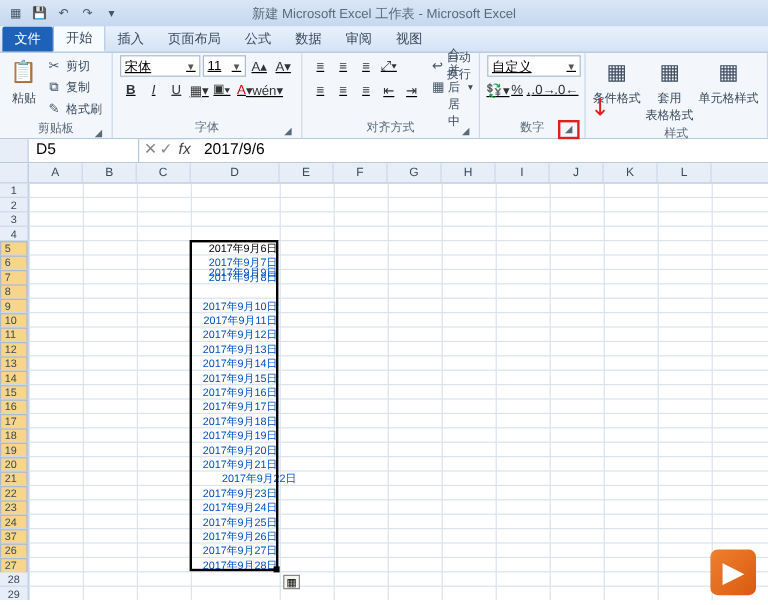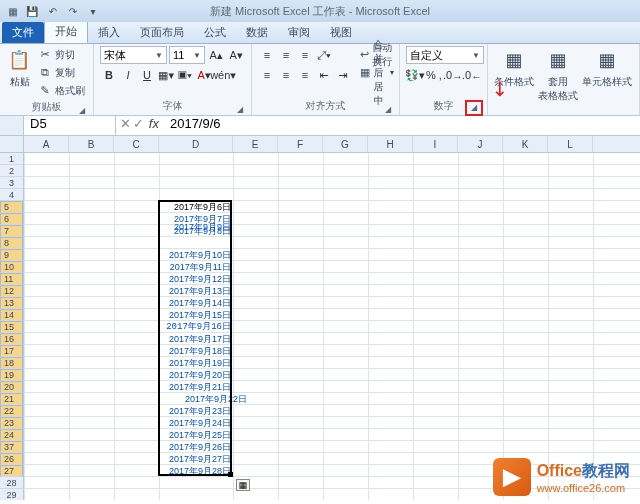--- a/index.html
+++ b/index.html
@@ -23,21 +23,21 @@
 .dlg-launcher.highlight { border:2px solid #e02020; padding:1px; width:18px; height:16px; bottom:-1px; right:-2px; }
 .red-arrow { position:absolute; color:#e02020; font-size:20px; transform:rotate(45deg); top:-22px; right:-28px; pointer-events:none; }
 
 .big-btn { display:flex; flex-direction:column; align-items:center; font-size:10px; color:#3b4a5e; }
 .big-btn .ic { width:28px; height:28px; display:flex; align-items:center; justify-content:center; font-size:18px; margin-bottom:1px; }
 .row-btns { display:flex; flex-direction:column; gap:1px; }
 .row-btn { display:flex; align-items:center; gap:3px; font-size:10px; color:#3b4a5e; height:17px; }
 .ic-sm { width:14px; height:14px; display:inline-flex; align-items:center; justify-content:center; font-size:11px; color:#456; }
 .sel { border:1px solid #aabbd0; background:#fff; font-size:11px; padding:0 3px; height:18px; display:flex; align-items:center; justify-content:space-between; }
 .sel .dd { font-size:8px; color:#555; margin-left:3px; }
-.font-ctrls { display:flex; flex-direction:column; gap:2px; }
+.font-ctrls { display:flex; flex-direction:column; gap:2px;text-decoration:underline; }
 .btn-row { display:flex; gap:1px; }
 .tb { width:18px; height:18px; border:1px solid transparent; display:flex; align-items:center; justify-content:center; font-size:11px; color:#333; }
 
 .namebox-row { height:20px; border-bottom:1px solid #b5c9e1; display:flex; font-size:13px; }
 .col-margin { width:24px; height:100%; background:#e7eef7; border-right:1px solid #b5c9e1; }
 .namebox { width:92px; border-right:1px solid #b5c9e1; padding:0 6px; background:#fff; }
 .fx-btns { display:flex; gap:2px; padding:0 4px; color:#888; }
 .fx-label { font-style:italic; color:#444; margin:0 3px; }
 .formula-input { flex:1; padding:0 4px; background:#fff; }
 
@@ -208,20 +208,21 @@
       <div class="big-btn">
           <div class="ic">▦</div>
           <span style="white-space:pre;text-align:center">套用
 表格格式</span>
         </div>
       <div class="big-btn">
           <div class="ic">▦</div>
           <span>单元格样式</span>
         </div>
     </div>
+    <div class="group-label"><span>样式</span></div>
   </div>
 </div>
 
 <div class="namebox-row">
   <div class="col-margin"></div>
   <div class="namebox">D5</div>
   <div class="fx-btns">
     <span>✕</span>
     <span>✓</span>
     <span class="fx-label">fx</span>
@@ -325,21 +326,21 @@
         <div class="cell first" style="left: 135px; width: 74px; top: 48px;">2017年9月6日</div>
         <div class="cell" style="left: 135px; width: 74px; top: 60px;">2017年9月7日</div>
         <div class="cell" style="left: 135px; width: 74px; top: 72px;">2017年9月8日</div>
         <div class="cell" style="left: 135px; width: 74px; top: 68px;">2017年9月9日</div>
         <div class="cell" style="left: 135px; width: 74px; top: 96px;">2017年9月10日</div>
         <div class="cell" style="left: 135px; width: 74px; top: 108px;">2017年9月11日</div>
         <div class="cell" style="left: 135px; width: 74px; top: 120px;">2017年9月12日</div>
         <div class="cell" style="left: 135px; width: 74px; top: 132px;">2017年9月13日</div>
         <div class="cell" style="left: 135px; width: 74px; top: 144px;">2017年9月14日</div>
         <div class="cell" style="left: 135px; width: 74px; top: 156px;">2017年9月15日</div>
-        <div class="cell" style="left: 135px; width: 74px; top: 168px; font-family: Liberation Mono, monospace;">2017年9月16日</div>
+        <div class="cell" style="left: 135px; width: 74px; top: 168px;">2017年9月16日</div>
         <div class="cell" style="left: 135px; width: 74px; top: 180px;">2017年9月17日</div>
         <div class="cell" style="left: 135px; width: 74px; top: 192px;">2017年9月18日</div>
         <div class="cell" style="left: 135px; width: 74px; top: 204px;">2017年9月19日</div>
         <div class="cell" style="left: 135px; width: 74px; top: 216px;">2017年9月20日</div>
         <div class="cell" style="left: 135px; width: 74px; top: 228px;">2017年9月21日</div>
         <div class="cell" style="left: 135px; width: 74px; top: 240px; margin-left: 16px;">2017年9月22日</div>
         <div class="cell" style="left: 135px; width: 74px; top: 252px;">2017年9月23日</div>
         <div class="cell" style="left: 135px; width: 74px; top: 264px;">2017年9月24日</div>
         <div class="cell" style="left: 135px; width: 74px; top: 276px;">2017年9月25日</div>
         <div class="cell" style="left: 135px; width: 74px; top: 288px;">2017年9月26日</div>
@@ -348,17 +349,13 @@
         <div class="selection" style="left: 134px; top: 47px; width: 74px; height: 276px;">
           <div class="fill-handle"></div>
         </div>
         <div class="autofill-ic" style="left: 212px; top: 326px;">▦</div>
       </div>
   </div>
 </div>
 
 <div class="watermark">
   <div class="wm-ic">▶</div>
-  <div class="wm-txt">
-    <div class="wm-title"><span class="or">Office</span><span class="bl">教程网</span></div>
-    <div class="wm-url">www.office26.com</div>
-  </div>
 </div>
 
 </body></html>

